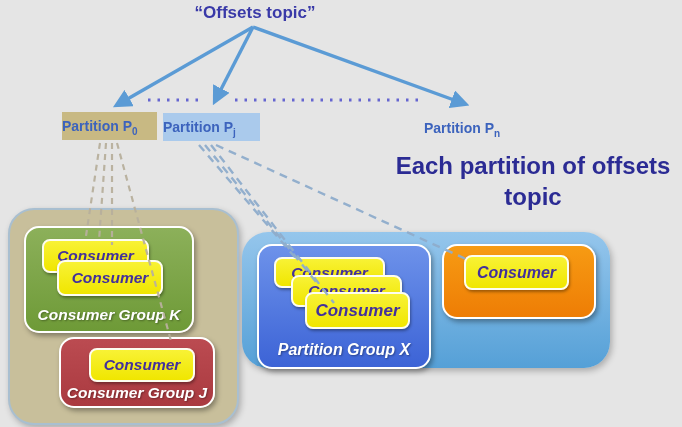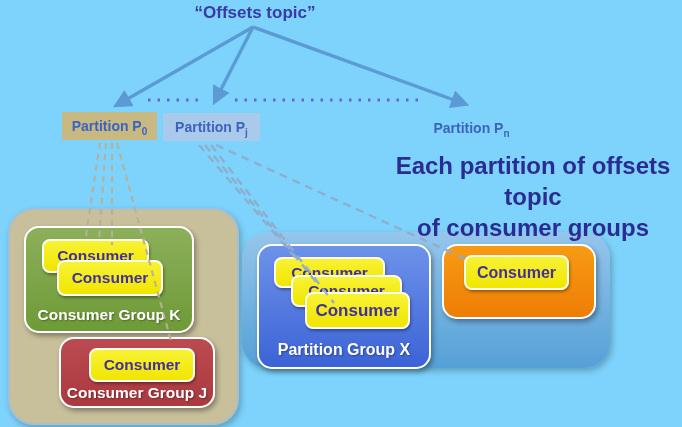--- a/index.html
+++ b/index.html
@@ -1,28 +1,28 @@
 <!DOCTYPE html>
 <html><head>
 <meta charset="utf-8">
 <style>
   html,body { margin:0; padding:0; background:#ffffff; font-family:"Liberation Sans", sans-serif; }
-  #stage { position:relative; width:682px; height:427px; background:#7dd3fc; overflow:hidden; }
+  #stage { position:relative; width:682px; height:427px; background:#e5e5e5; overflow:hidden; }
 
   .abs { position:absolute; }
 
   
   .title { left:170px; top:3px; width:170px; text-align:center;
            font-size:17px; font-weight:bold; color:#3939a8; }
 
   
   #links { position:absolute; left:0; top:0; width:682px; height:427px; z-index:30; pointer-events:none; }
 
   
-  .partition { height:28px; line-height:28px; text-align:center;
+  .partition { height:28px; line-height:28px; text-align:left;
                font-size:14px; font-weight:bold; color:#3c63bd; z-index:5; }
   .partition sub { font-size:10px; }
   .p0 { left:62px;  top:112px; width:95px; background:#c8b983; }
   .pj { left:163px; top:113px; width:97px; background:#aacaec; }
   .pn { left:424px; top:114px; width:95px; background:transparent; }
 
   
   .annotation { left:383px; top:150px; width:300px; text-align:center;
                 font-size:24px; font-weight:600; color:#2b2b94; line-height:1.3; z-index:5; }
 
@@ -30,21 +30,21 @@
   .cluster { border-radius:26px; z-index:2; }
   .cluster-left  { left:8px;  top:208px; width:227px; height:213px;
                    background:#c8bf9b; border:2px solid #a9bfd0;
                    box-shadow:2px 3px 6px rgba(0,0,0,0.25); }
   .cluster-right { left:242px; top:232px; width:368px; height:136px;
                    background:linear-gradient(180deg,#95c6ec,#55a0d7);
                    box-shadow:2px 3px 6px rgba(0,0,0,0.25); }
 
   
   .group { position:absolute; border:2.5px solid #ffffff; border-radius:15px;
-           box-shadow:2px 3px 5px rgba(0,0,0,0.35); }
+           box-shadow:2px 3px 5px rgba(0,0,0,0.35);font-style:italic; }
   .group-k { left:14px;  top:16px;  width:166px; height:103px;
              background:linear-gradient(180deg,#8cb05a,#6e9a37); }
   .group-j { left:49px;  top:127px; width:152px; height:67px;
              background:linear-gradient(180deg,#bb4b51,#aa3a40); }
   .group-x { left:15px;  top:12px;  width:170px; height:121px;
              background:linear-gradient(180deg,#6d92ea,#3c63d6); }
   .group-y { left:200px; top:12px;  width:150px; height:71px;
              background:linear-gradient(180deg,#f79b13,#ee7d05); }
 
   .group-label { position:absolute; left:0; right:0; text-align:center;
@@ -65,21 +65,20 @@
   <div class="abs title">“Offsets topic”</div>
 
   <div class="abs partition p0"><span>Partition P</span><sub>0</sub></div>
 
   <div class="abs partition pn"><span>Partition P</span><sub>n</sub></div>
 
   <div class="abs partition pj"><span>Partition P</span><sub>j</sub></div>
 
   <div class="abs annotation">
     <div>Each partition of offsets topic</div>
-    <div>of consumer groups</div>
   </div>
 
   <div class="abs cluster cluster-left">
 
     <div class="group group-k">
       <div class="consumer" style="left:16px; top:11px; width:103px; height:30px; line-height:30px;">Consumer</div>
       <div class="consumer" style="left:31px; top:32px; width:102px; height:32px; line-height:32px;">Consumer</div>
       <div class="group-label" style="bottom:7px;">Consumer Group K</div>
     </div>
 

